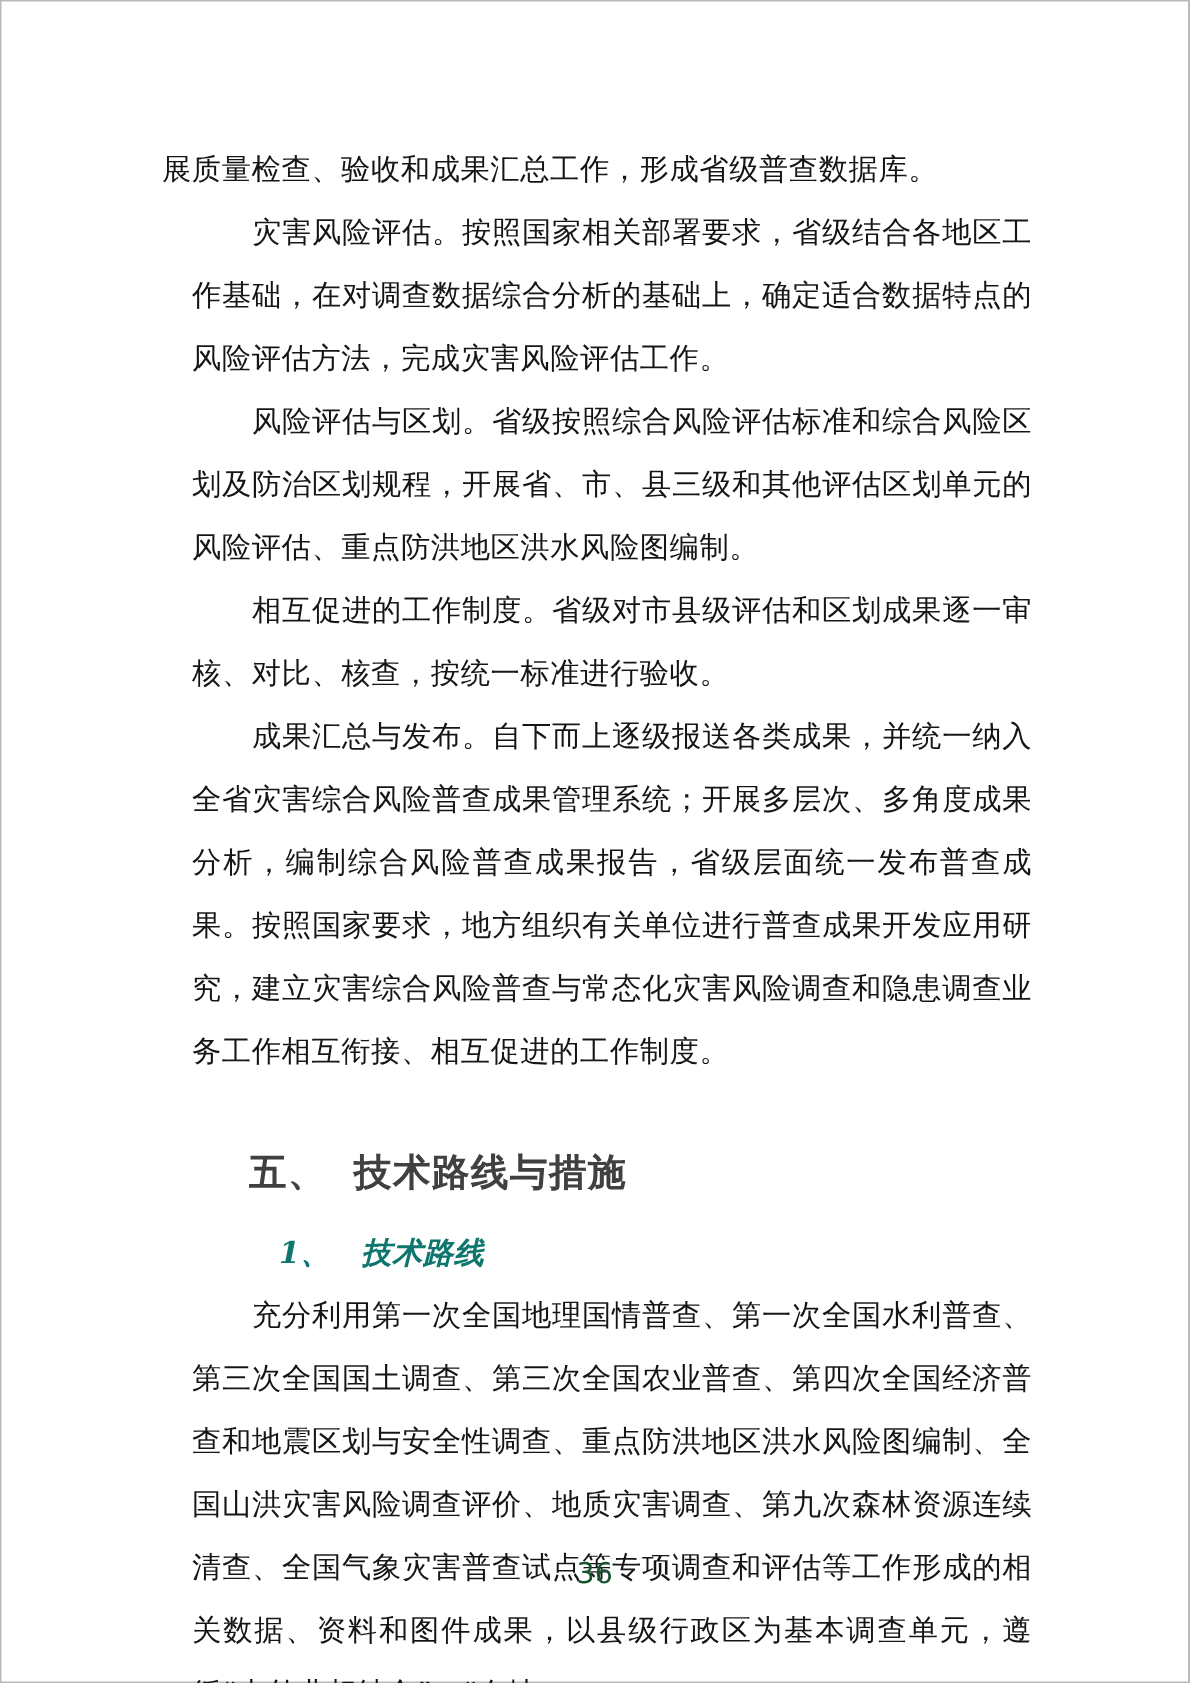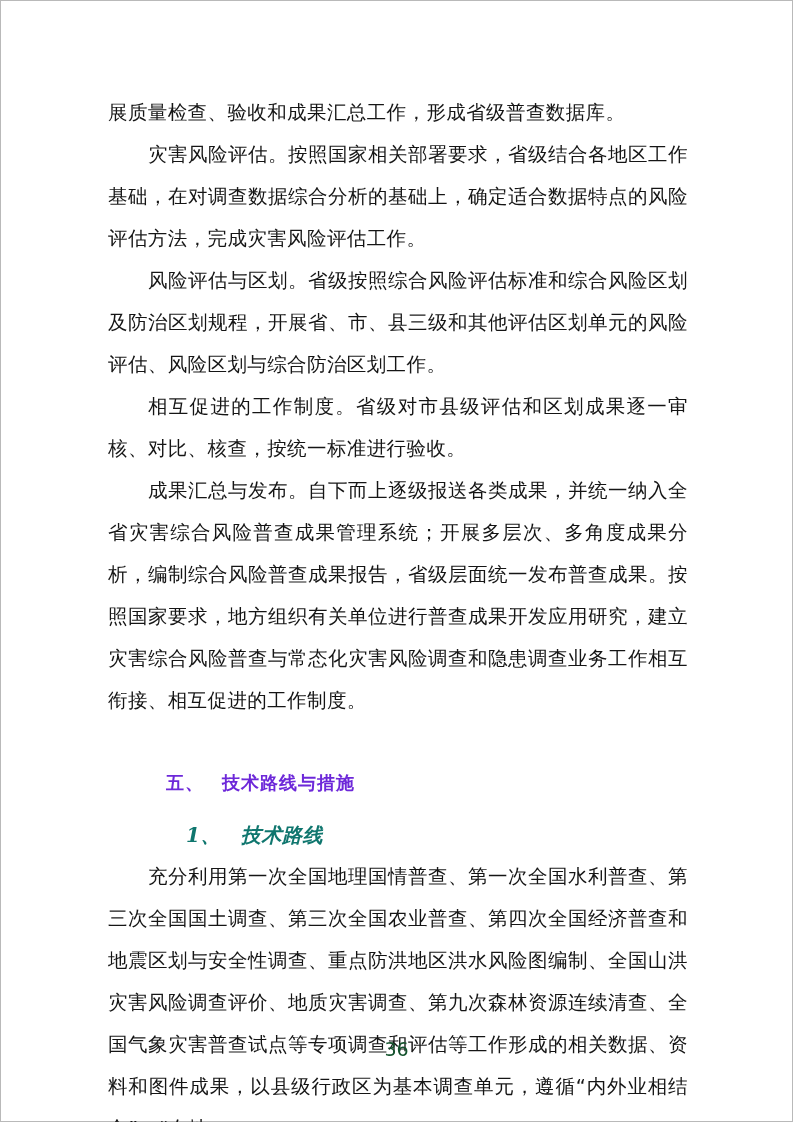--- a/index.html
+++ b/index.html
@@ -35,26 +35,27 @@
     font-size: 19.5px;
     line-height: 42px;
     color: #151515;
     text-align: justify;
     text-justify: inter-ideograph;
     letter-spacing: 0.4px;
     margin: 0;
   }
   .indent {
     text-indent: 40px;
+    margin-left: 20px;
   }
   .section-heading {
-    font-family: Liberation Sans, sans-serif;
-    font-size: 18px;
+    font-family: Liberation Serif, serif;
+    font-size: 25px;
     font-weight: bold;
-    color: #6d28d9;
+    color: #404040;
     line-height: 42px;
     margin: 0;
     padding-left: 58px;
     letter-spacing: 1px;
   }
   .section-heading .num {
     margin-right: 18px;
   }
   .sub-heading {
     font-family: "DejaVu Serif", serif;
@@ -88,21 +89,21 @@
 
 <div class="page">
   <div class="page-border"></div>
 
   <div class="content">
 
     <p class="para">展质量检查、验收和成果汇总工作，形成省级普查数据库。</p>
 
     <p class="para indent">灾害风险评估。按照国家相关部署要求，省级结合各地区工作基础，在对调查数据综合分析的基础上，确定适合数据特点的风险评估方法，完成灾害风险评估工作。</p>
 
-    <p class="para indent">风险评估与区划。省级按照综合风险评估标准和综合风险区划及防治区划规程，开展省、市、县三级和其他评估区划单元的风险评估、风险区划与综合防治区划工作。</p>
+    <p class="para indent">风险评估与区划。省级按照综合风险评估标准和综合风险区划及防治区划规程，开展省、市、县三级和其他评估区划单元的风险评估、重点防洪地区洪水风险图编制。</p>
 
     <p class="para indent">相互促进的工作制度。省级对市县级评估和区划成果逐一审核、对比、核查，按统一标准进行验收。</p>
 
     <p class="para indent">成果汇总与发布。自下而上逐级报送各类成果，并统一纳入全省灾害综合风险普查成果管理系统；开展多层次、多角度成果分析，编制综合风险普查成果报告，省级层面统一发布普查成果。按照国家要求，地方组织有关单位进行普查成果开发应用研究，建立灾害综合风险普查与常态化灾害风险调查和隐患调查业务工作相互衔接、相互促进的工作制度。</p>
 
     <div class="spacer-lg"></div>
 
     <p class="section-heading"><span class="num">五、</span><span>技术路线与措施</span></p>
 
     <div class="spacer-sm"></div>

